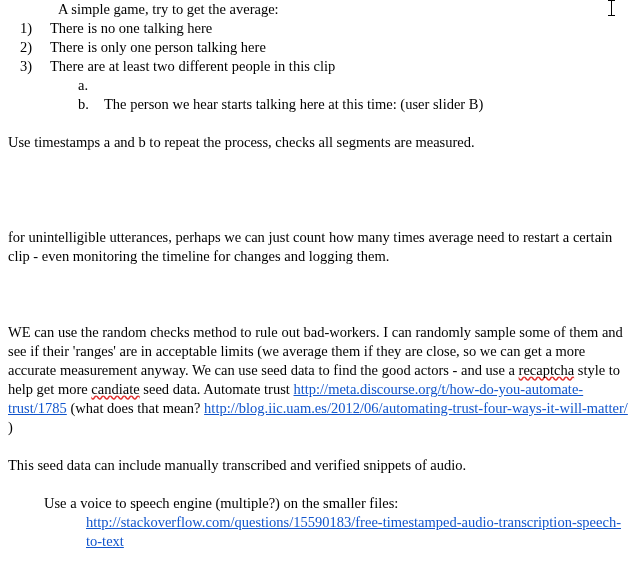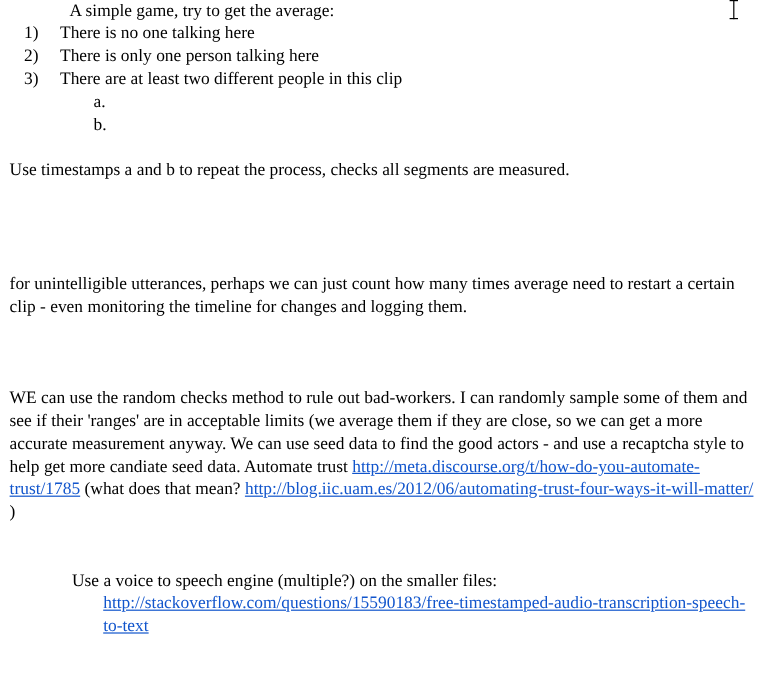--- a/index.html
+++ b/index.html
@@ -52,20 +52,21 @@
   }
   .list-row.sub .list-marker {
     width: 26px;
     flex: 0 0 26px;
   }
   .link {
     color: #1155cc;
     text-decoration: underline;
   }
   .spell {
+    text-decoration: underline;
     text-decoration-color: #e03030;
     text-decoration-style: wavy;
     text-decoration-skip-ink: none;
   }
   .para-block {
     margin-top: 0;
   }
   .gap-xl {
     height: 57px;
   }
@@ -82,21 +83,21 @@
     content: "";
     position: absolute;
     left: -3px;
     width: 7px;
     height: 1px;
     background: #000000;
   }
   .cursor-mark::before { top: 0; }
   .cursor-mark::after { bottom: 0; }
   .bonus-indent {
-    margin-left: 52px;
+    margin-left: 36px;
   }
   .url-indent {
     margin-left: 78px;
   }
 </style>
 </head>
 <body>
 
 <div class="page">
 
@@ -117,39 +118,41 @@
     <div class="list-row">
       <span class="list-marker">3)</span>
       <span>There are at least two different people in this clip</span>
     </div>
 
     <div class="list-row sub">
       <span class="list-marker">a.</span>
     </div>
     <div class="list-row sub">
       <span class="list-marker">b.</span>
+      <span>The  person we hear starts talking here at this time: (user slider B)</span>
     </div>
 
     <div class="blank"></div>
 
     <p>Use timestamps a and b to repeat the process, checks all segments are measured.</p>
 
     <div class="gap-xl"></div>
 
 
     <div class="blank"></div>
 
     <p>for unintelligible utterances, perhaps we can just count how many times average need to restart a certain clip - even monitoring the timeline for changes and logging them.</p>
 
     <div class="gap-xl"></div>
 
     <p class="para-block"><span>WE can use the random checks method to rule out bad-workers.  I can randomly sample some of them and see if their 'ranges' are in acceptable limits (we average them if they are close, so we can get a more accurate measurement anyway.  We can use seed data to find the good actors - and use a </span><span class="spell">recaptcha</span><span> style to help get more </span><span class="spell">candiate</span><span> seed data. Automate trust </span><a href="#" class="link">http://meta.discourse.org/t/how-do-you-automate-trust/1785</a><span> (what does that mean? </span><a href="#" class="link">http://blog.iic.uam.es/2012/06/automating-trust-four-ways-it-will-matter/</a><span> )</span></p>
 
     <div class="blank"></div>
 
+    <p>This seed data can include manually transcribed and verified snippets of audio.</p>
 
     <div class="blank"></div>
 
 
     <p class="bonus-indent">Use a voice to speech engine (multiple?) on the smaller files:</p>
 
     <p class="url-indent"><a href="#" class="link">http://stackoverflow.com/questions/15590183/free-timestamped-audio-transcription-speech-to-text</a></p>
 
   </div>
 </div>

